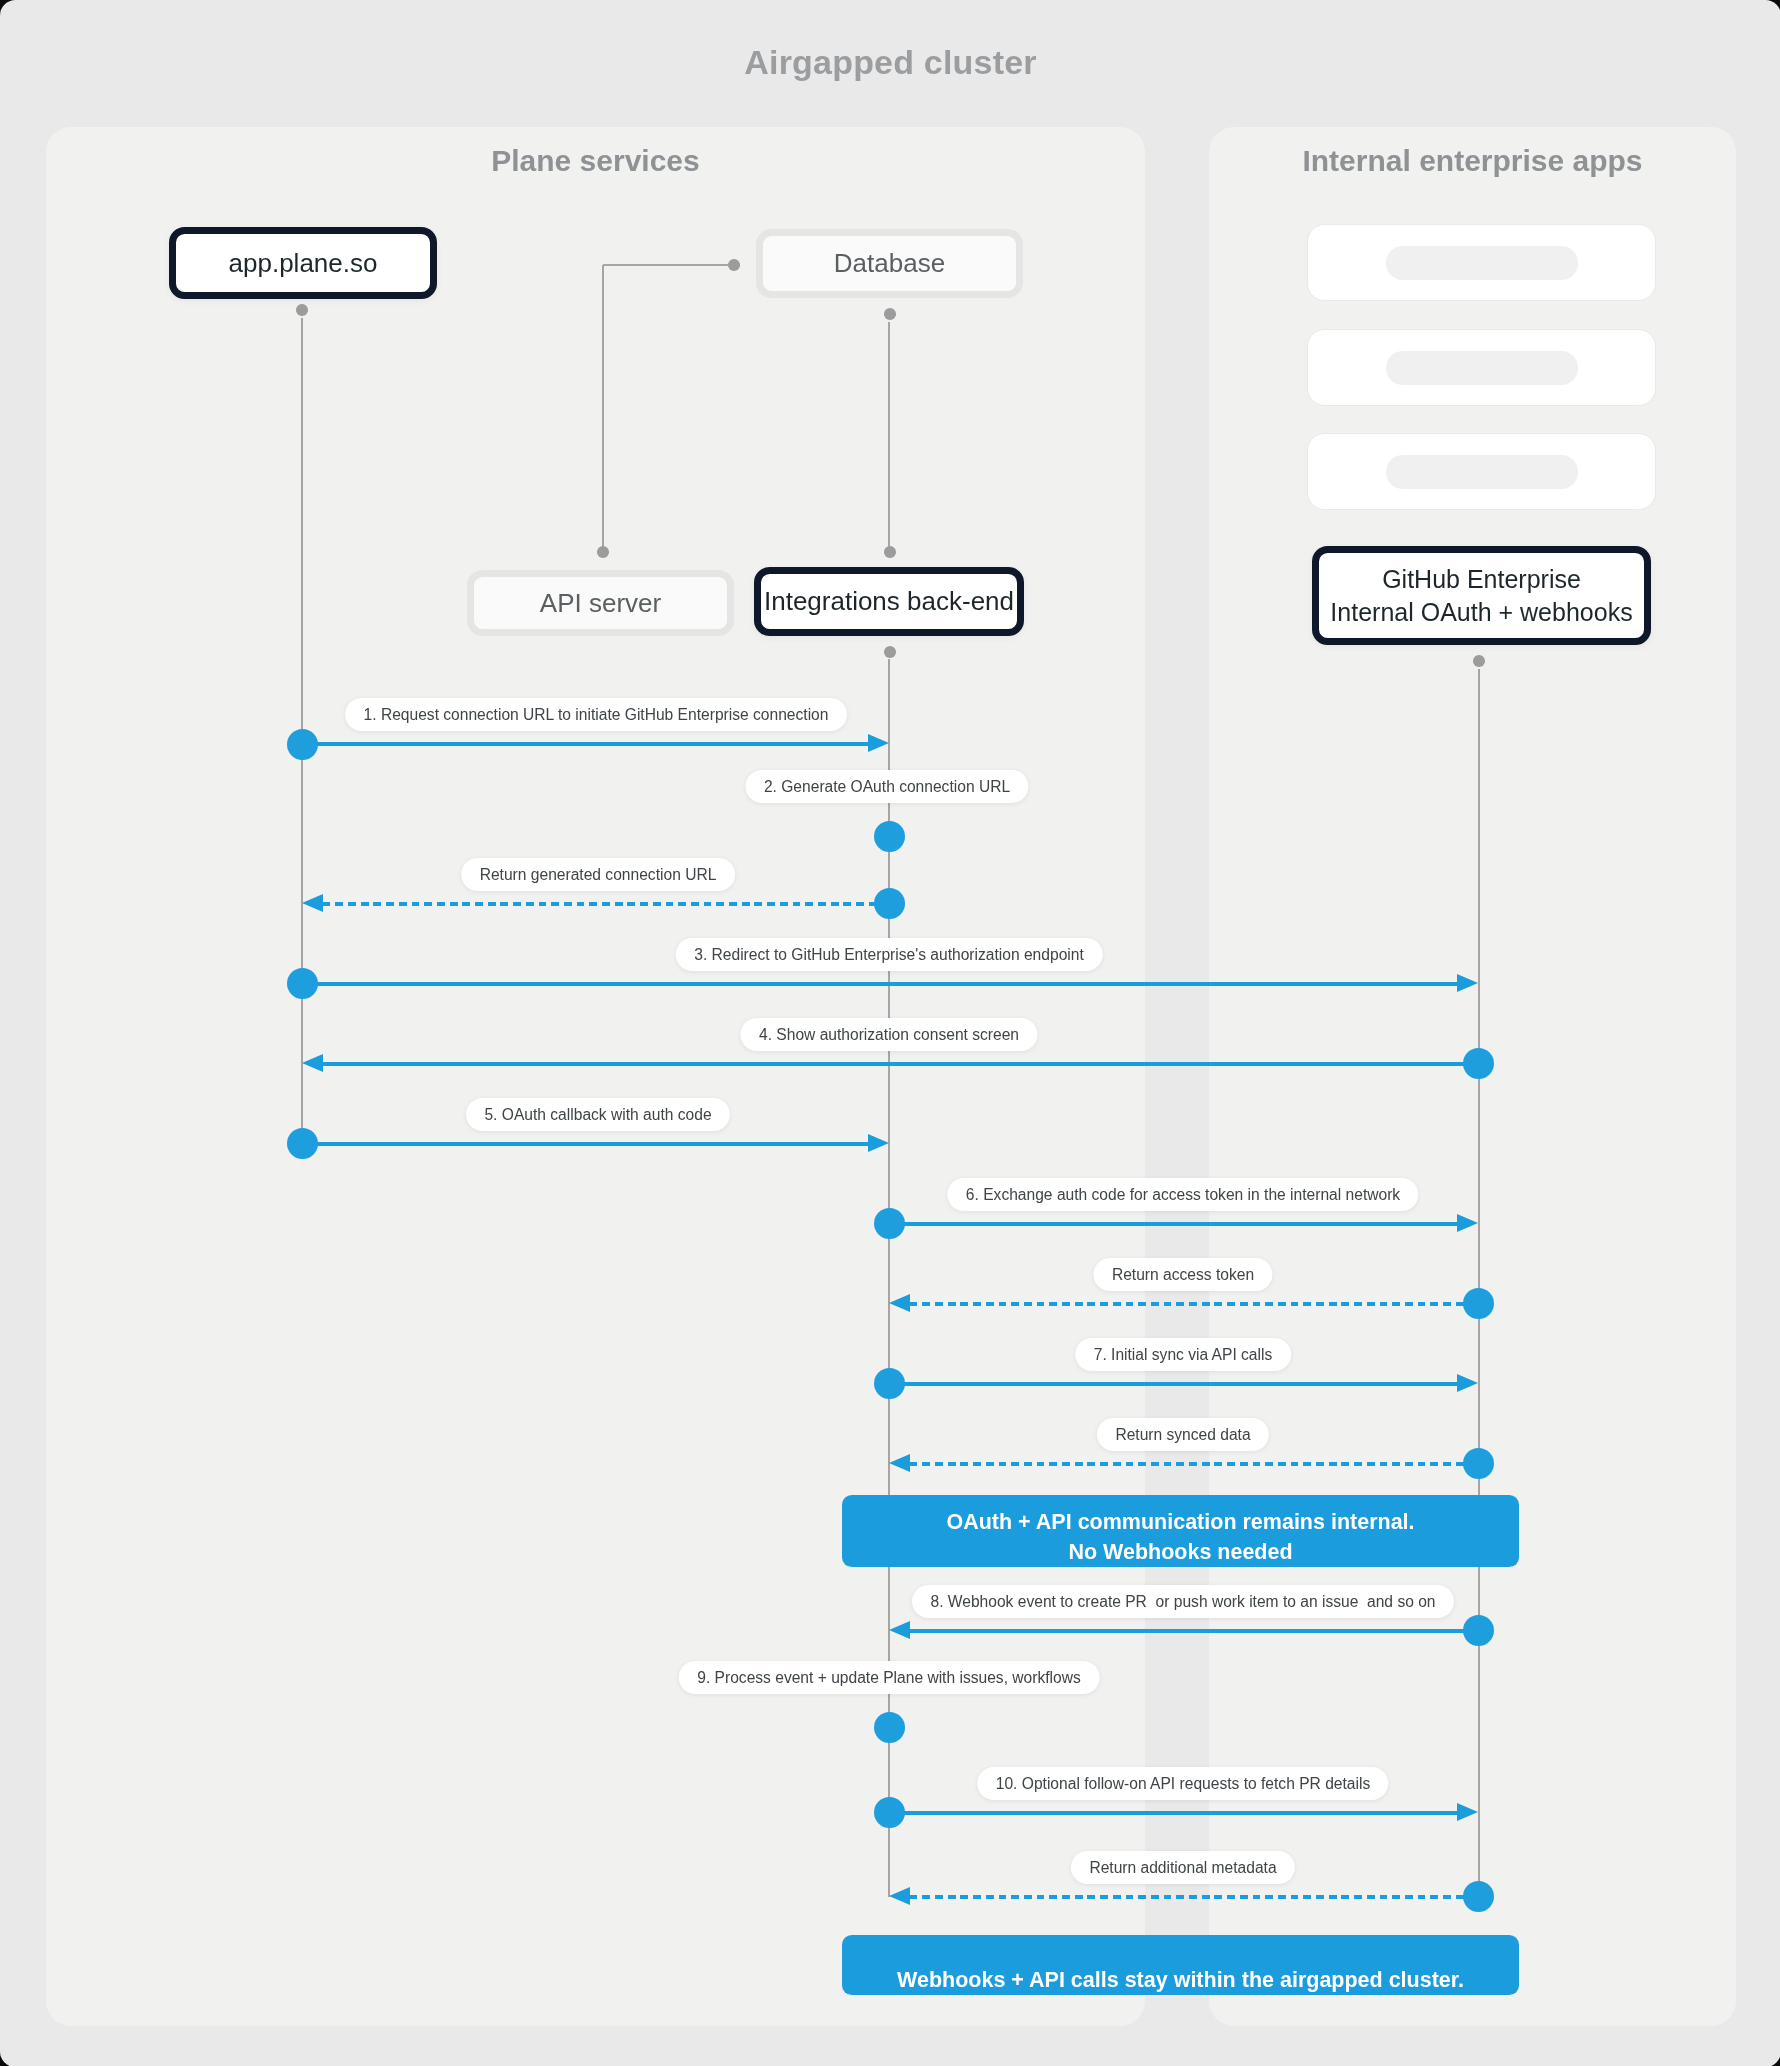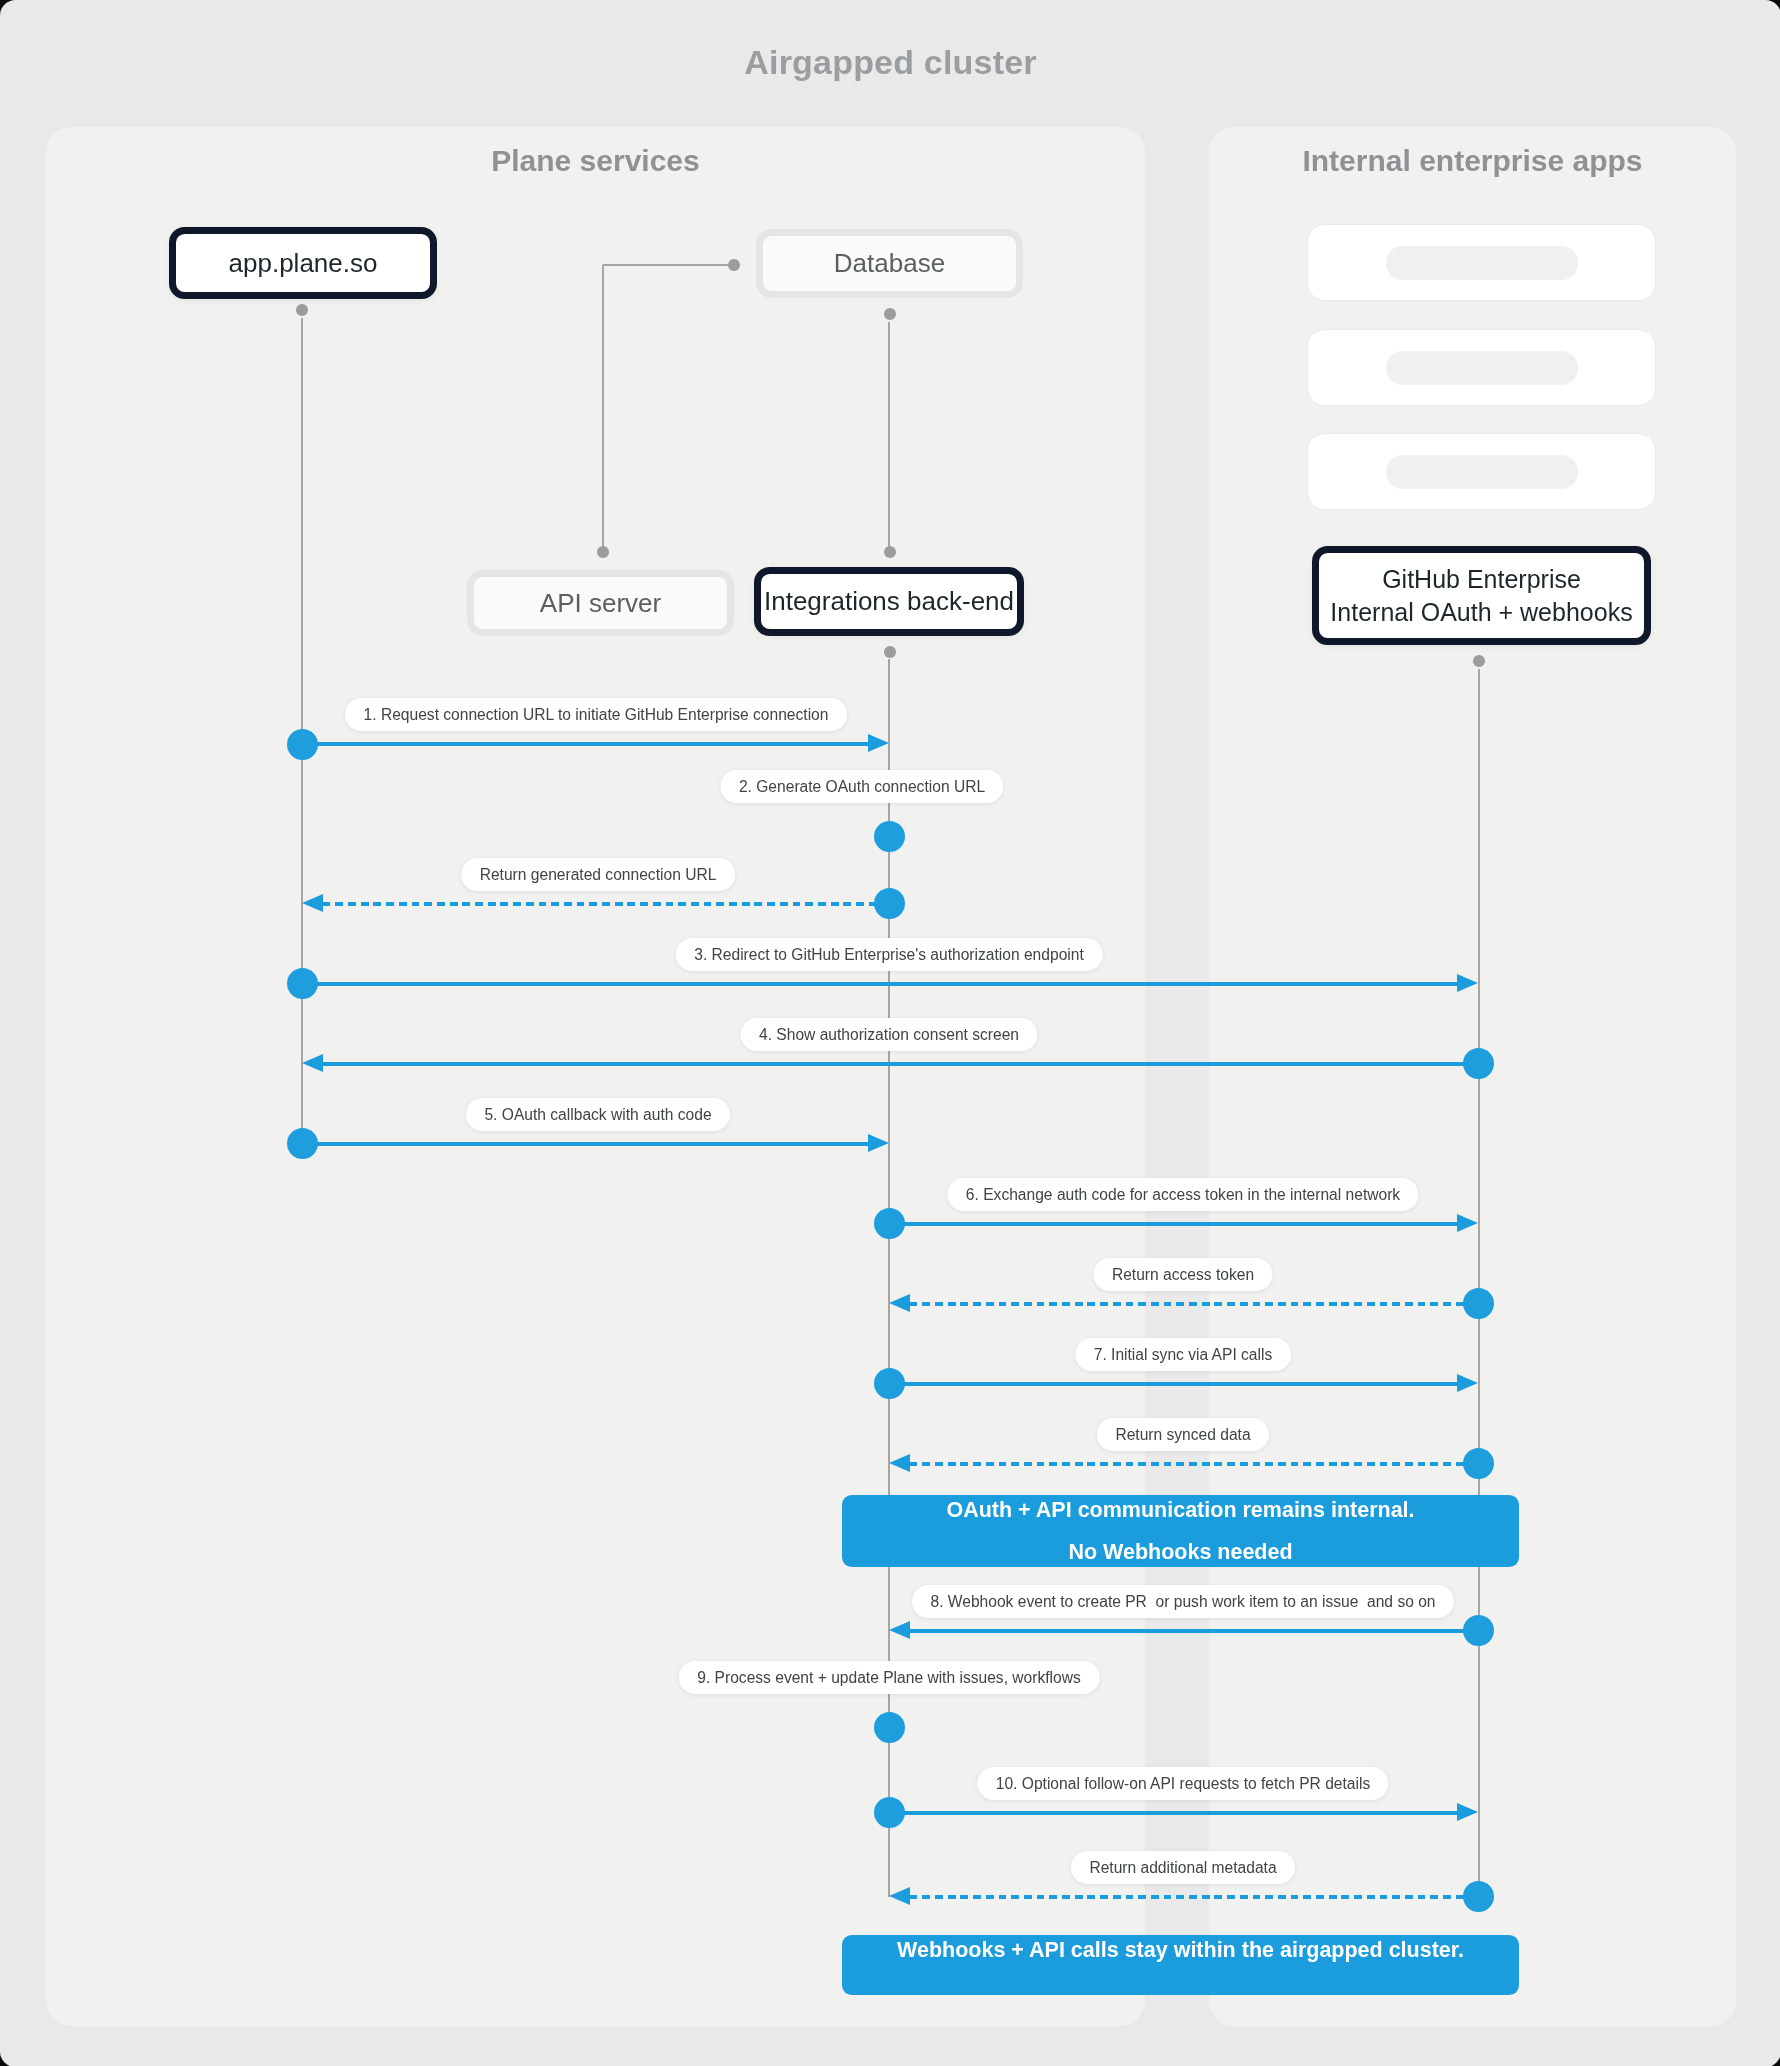--- a/index.html
+++ b/index.html
@@ -56,21 +56,21 @@
          border-bottom:9.8px solid transparent;z-index:5;}
   .bhead.right{border-left:21.5px solid var(--blue);}
   .bhead.left{border-right:21.5px solid var(--blue);}
 
   .pill{position:absolute;height:33px;line-height:33px;padding:0 18.5px;border-radius:16.6px;
         background:#fff;color:var(--pill-ink);font-size:15.6px;white-space:pre;z-index:6;
         box-shadow:0 1px 4.9px rgba(0,0,0,.08);transform:translateX(-50%);}
 
   .banner{position:absolute;left:842px;width:677px;background:var(--blue);border-radius:9.8px;
           color:#fff;font-size:21.5px;font-weight:600;display:flex;flex-direction:column;
-          align-items:center;justify-content:space-between;text-align:center;z-index:7;line-height:30px;}
+          align-items:center;justify-content:flex-end;text-align:center;z-index:7;line-height:30px;}
   .banner-1{top:1495px;height:72px;}
   .banner-2{top:1935px;height:60px;}
 </style>
 </head>
 <body>
 
 <div class="page">
 
   <div class="title">Airgapped cluster</div>
 
@@ -121,21 +121,21 @@
       <div class="ph-box" style="top: 433px;">
         <div class="ph-pill"></div>
       </div>
     </div>
 
   <div id="rows">
       <div class="pill" style="left:596px;top:698px;">1. Request connection URL to initiate GitHub Enterprise connection</div>
       <div class="bline" style="left:302px;top:742px;width:579px;"></div>
       <div class="bhead right" style="left:868px;top:734px;"></div>
       <div class="bdot" style="left:287px;top:729px;"></div>
-      <div class="pill" style="left:862px;top:770px;">2. Generate OAuth connection URL</div>
+      <div class="pill" style="left:887px;top:770px;">2. Generate OAuth connection URL</div>
       <div class="bdot" style="left:874px;top:821px;"></div>
       <div class="pill" style="left:598px;top:858px;">Return generated connection URL</div>
       <div class="bline dashed" style="left:310px;top:902px;width:579px;"></div>
       <div class="bhead left" style="left:302px;top:894px;"></div>
       <div class="bdot" style="left:874px;top:888px;"></div>
       <div class="pill" style="left:889px;top:938px;">3. Redirect to GitHub Enterprise's authorization endpoint</div>
       <div class="bline" style="left:302px;top:982px;width:1168px;"></div>
       <div class="bhead right" style="left:1457px;top:974px;"></div>
       <div class="bdot" style="left:287px;top:968px;"></div>
       <div class="pill" style="left:889px;top:1018px;">4. Show authorization consent screen</div>

